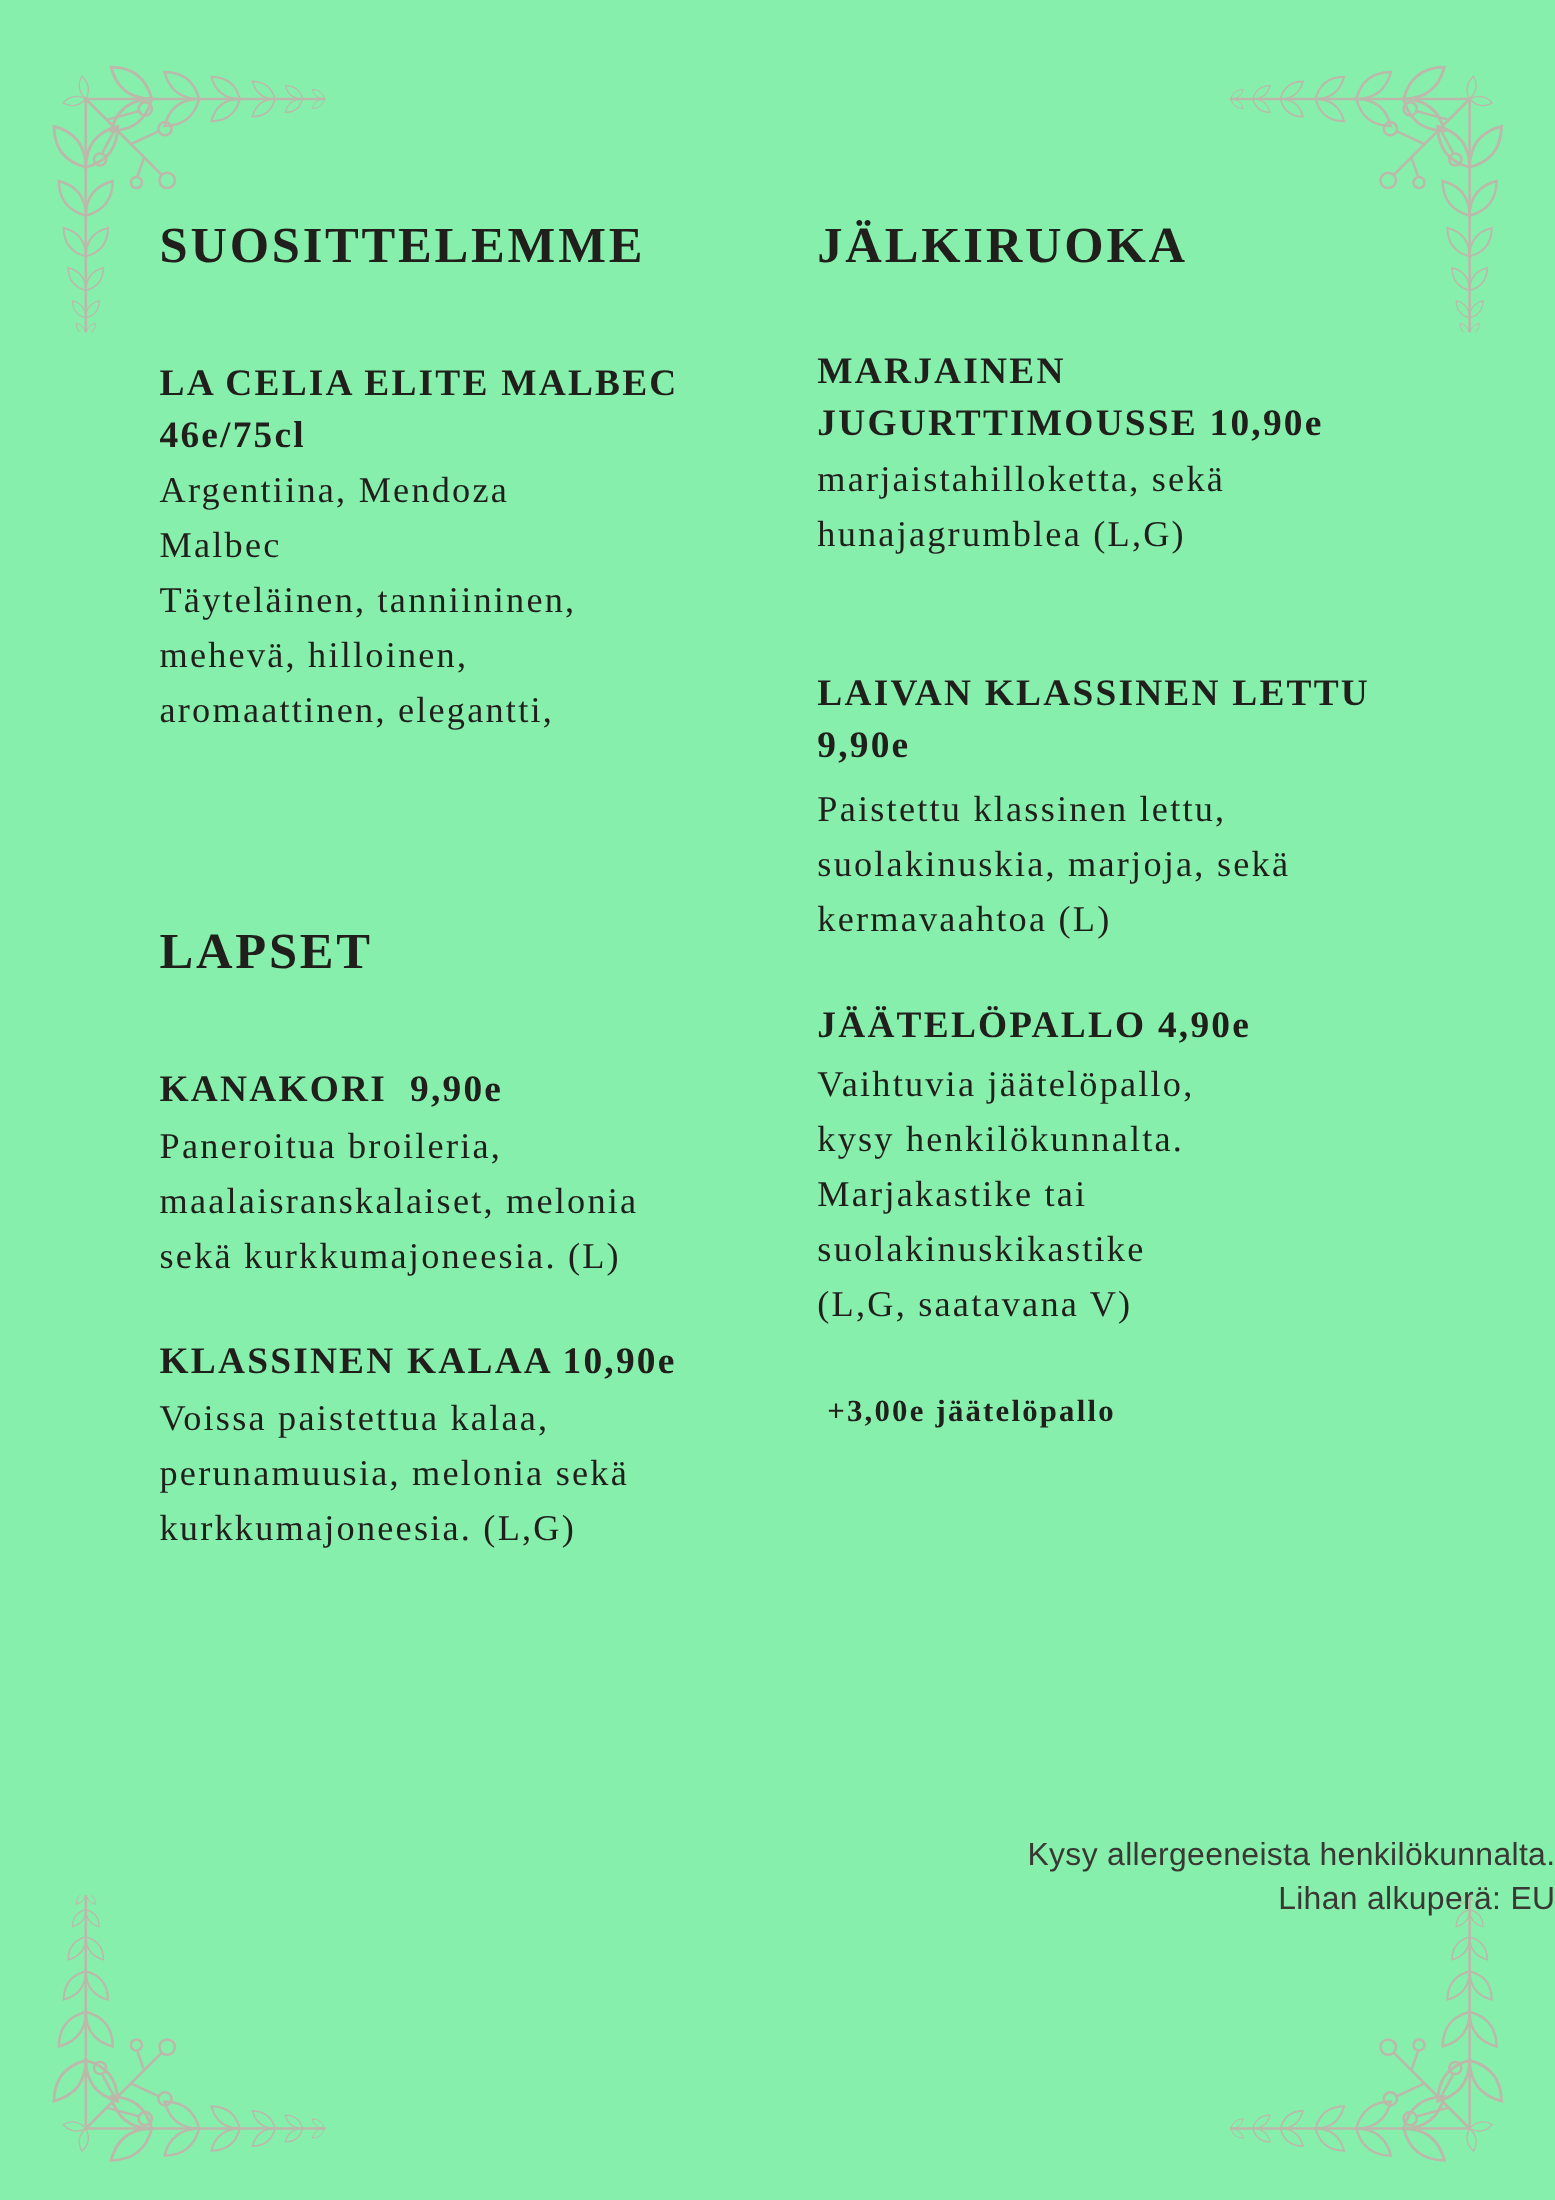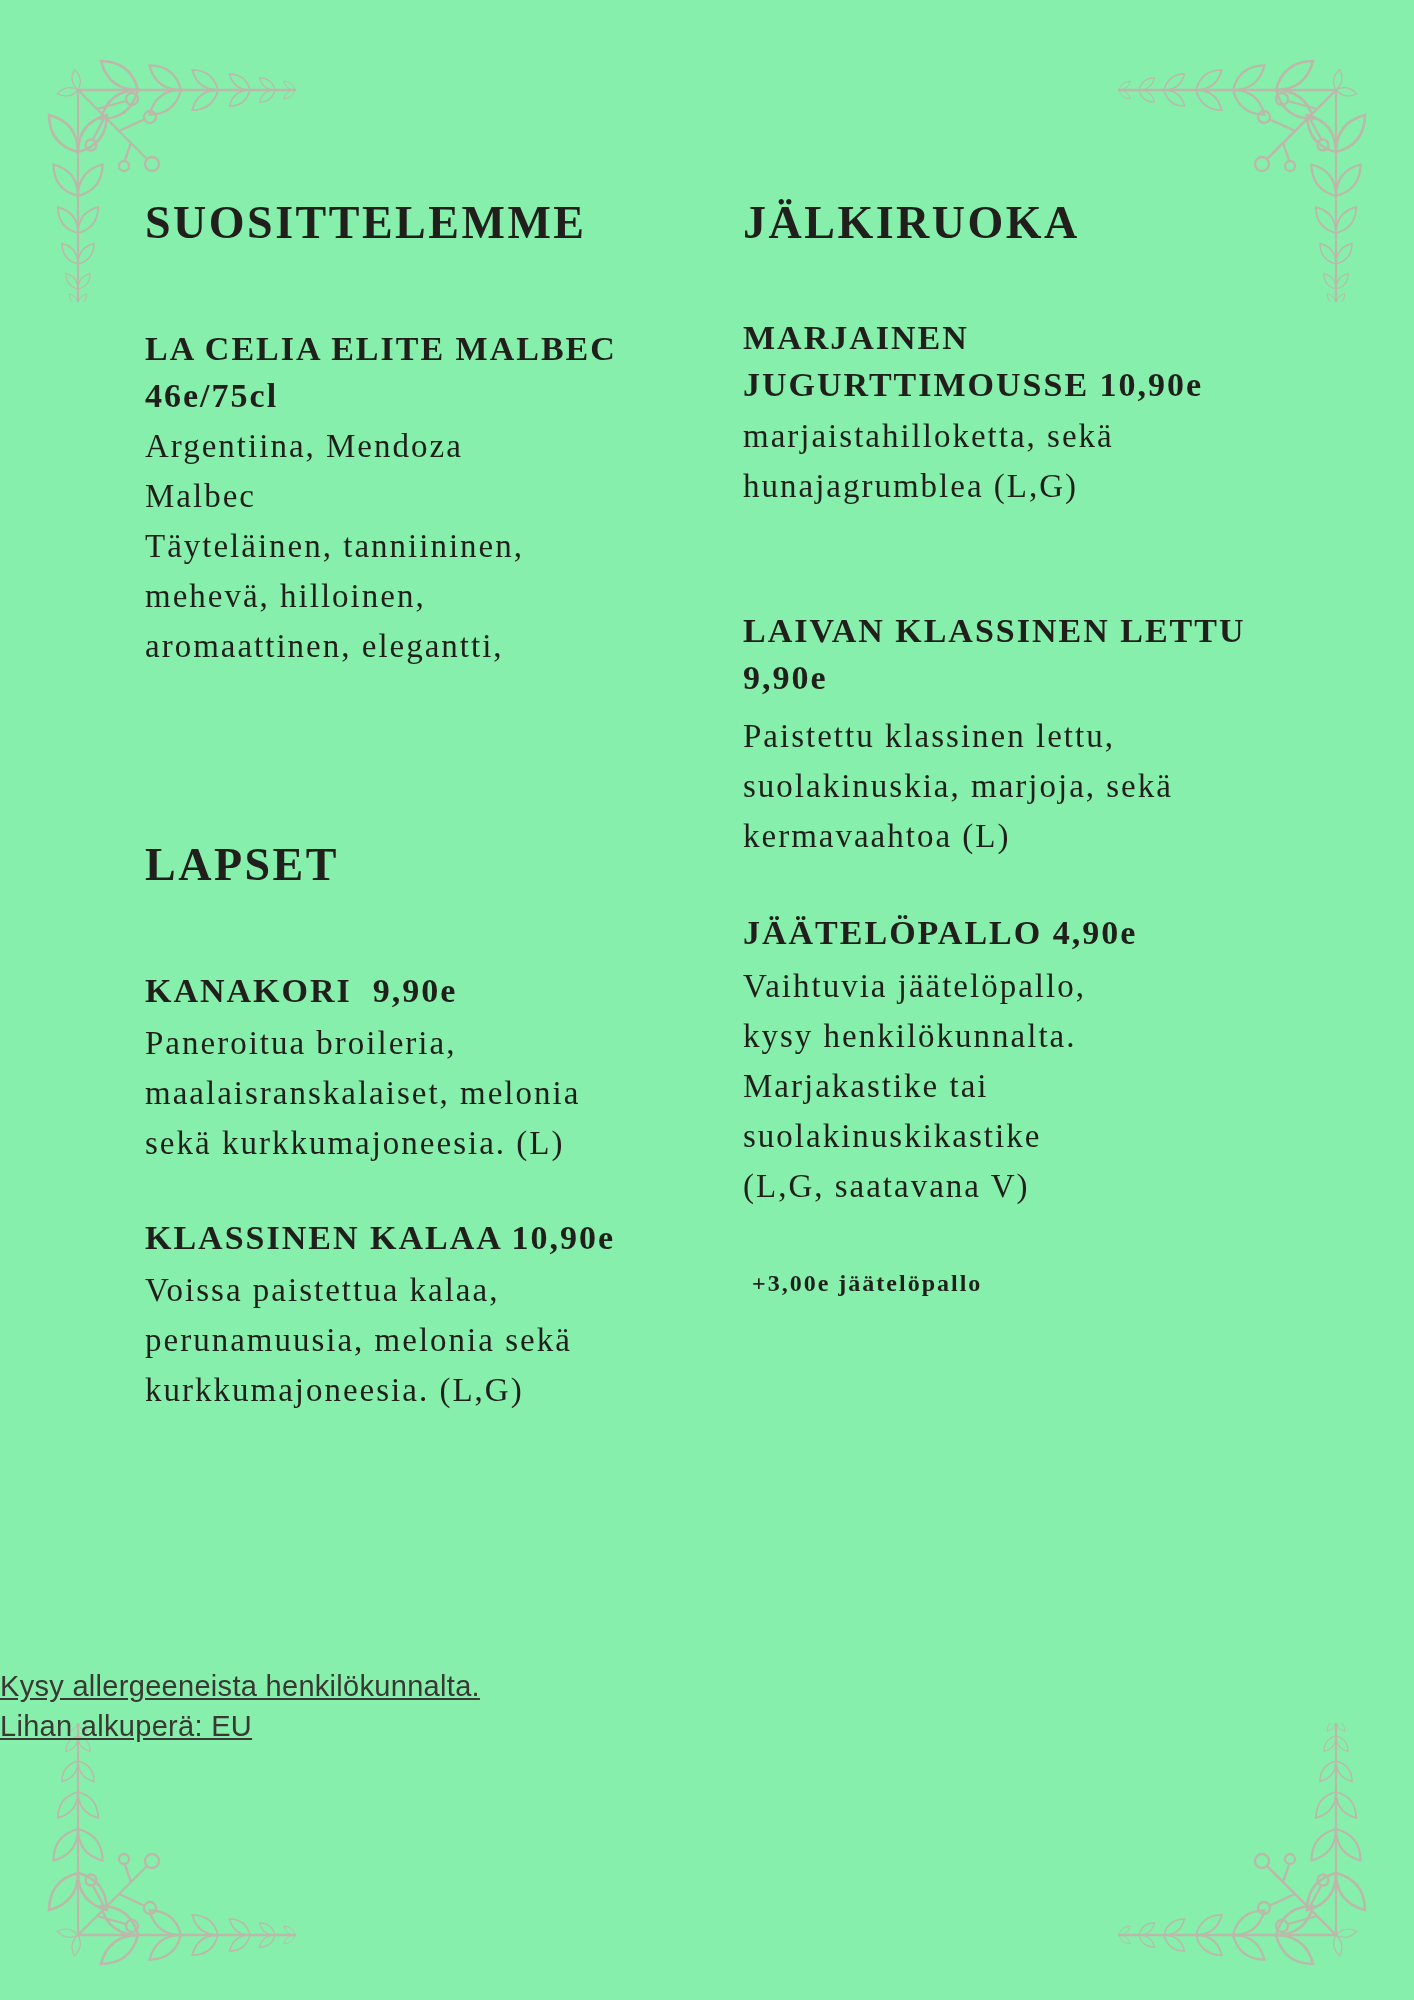--- a/index.html
+++ b/index.html
@@ -22,28 +22,28 @@
   }
   .t-line{
     font-size:34px;font-weight:700;letter-spacing:2px;
     line-height:47px;white-space:pre;
   }
   .d-line{
     font-size:33px;font-weight:400;letter-spacing:2px;
     line-height:50px;white-space:pre;
   }
   .extra-line{
-    font-size:24px;font-weight:700;letter-spacing:2px;
+    font-size:28px;font-weight:700;letter-spacing:2px;
     line-height:47px;padding-left:9px;white-space:pre;
   }
   .footer{
     position:absolute;top:1666px;left:0;width:100%;
-    text-align:left;
+    text-align:right;
     font-family:"Liberation Sans","DejaVu Sans",sans-serif;
-    color:#3a3833;font-size:29px;line-height:40px;letter-spacing:0.3px;text-decoration:underline;
+    color:#3a3833;font-size:29px;line-height:40px;letter-spacing:0.3px;
   }
   svg.corner{position:absolute;width:300px;height:300px;pointer-events:none;}
   .corner-tl{left:0;top:2px;}
   .corner-tr{right:0;top:2px;transform:scaleX(-1);}
   .corner-bl{left:0;top:1723px;transform:scaleY(-1);}
   .corner-br{right:0;top:1723px;transform:scale(-1,-1);}
 </style>
 </head>
 <body>
 

